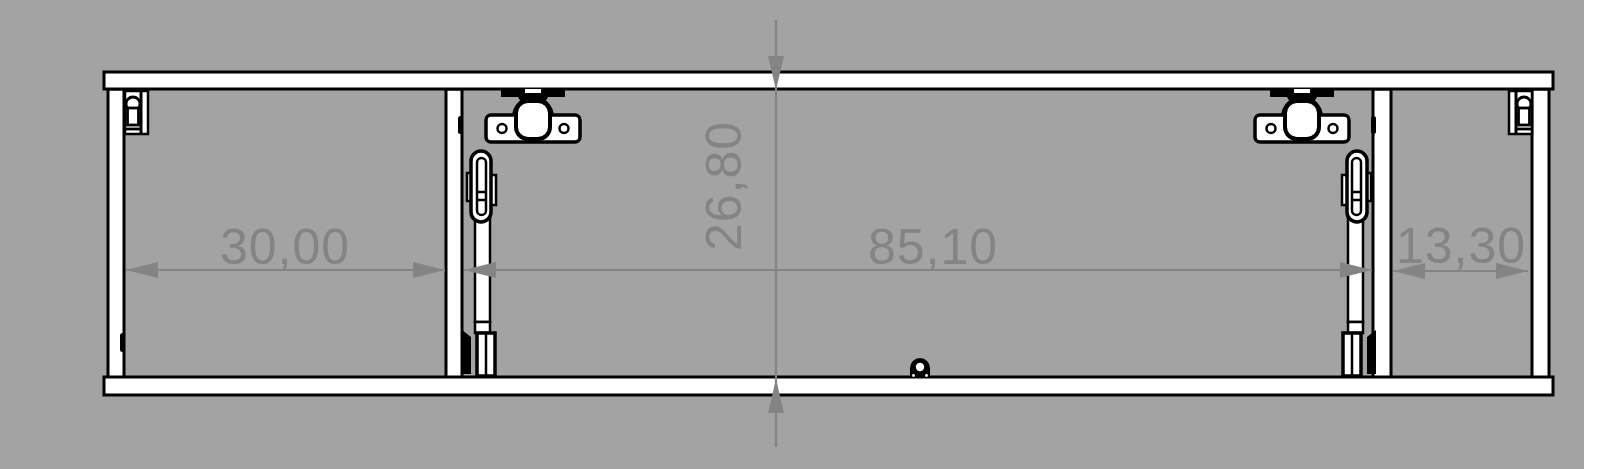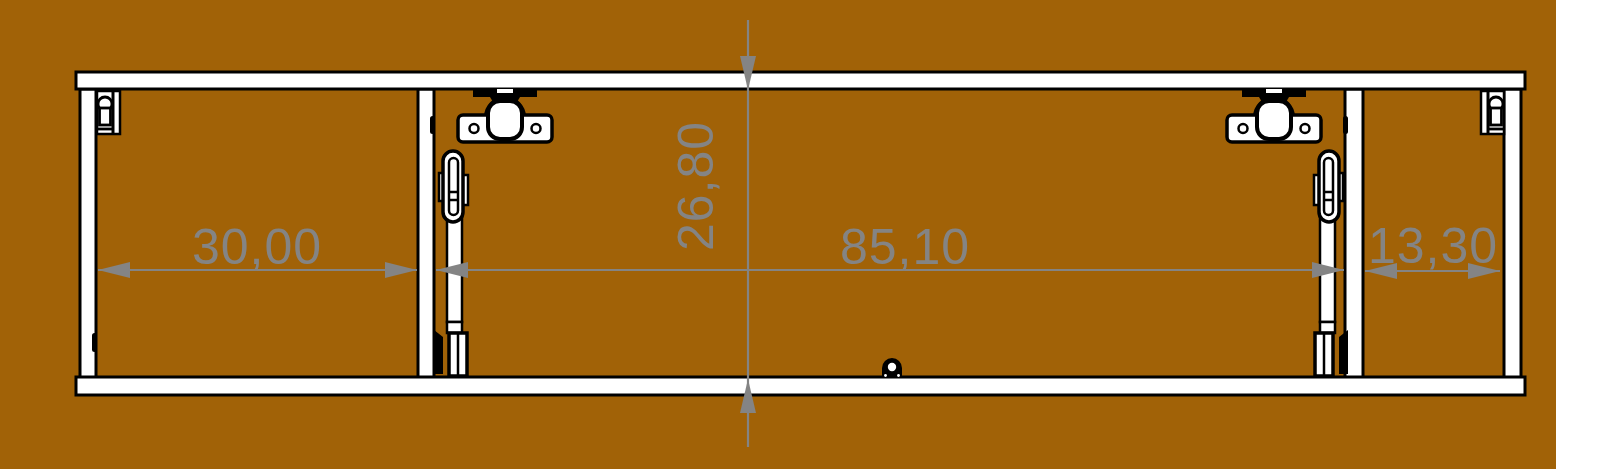--- a/index.html
+++ b/index.html
@@ -1,21 +1,22 @@
 <!DOCTYPE html>
 <html><head>
 <meta charset="utf-8">
 <style>
   html,body{margin:0;padding:0;background:#ffffff;}
   .canvas{
     position:relative;
     width:1556px;height:469px;
-    background:#a16207;
+    background:#a3a3a3;
     overflow:hidden;
     font-family:"Liberation Sans", sans-serif;
+    padding-left:28px;
   }
   svg{display:block;}
   .dim-text{
     font-family:"Liberation Sans", sans-serif;
     font-size:50px;
     letter-spacing:1px;
     fill:#848484;
   }
 </style>
 </head>

